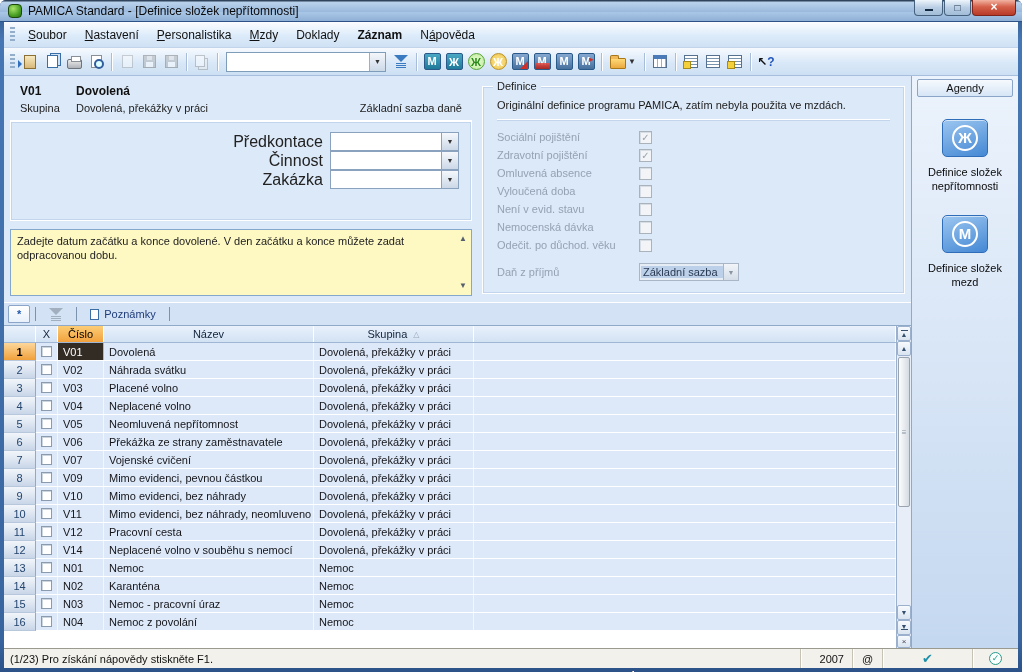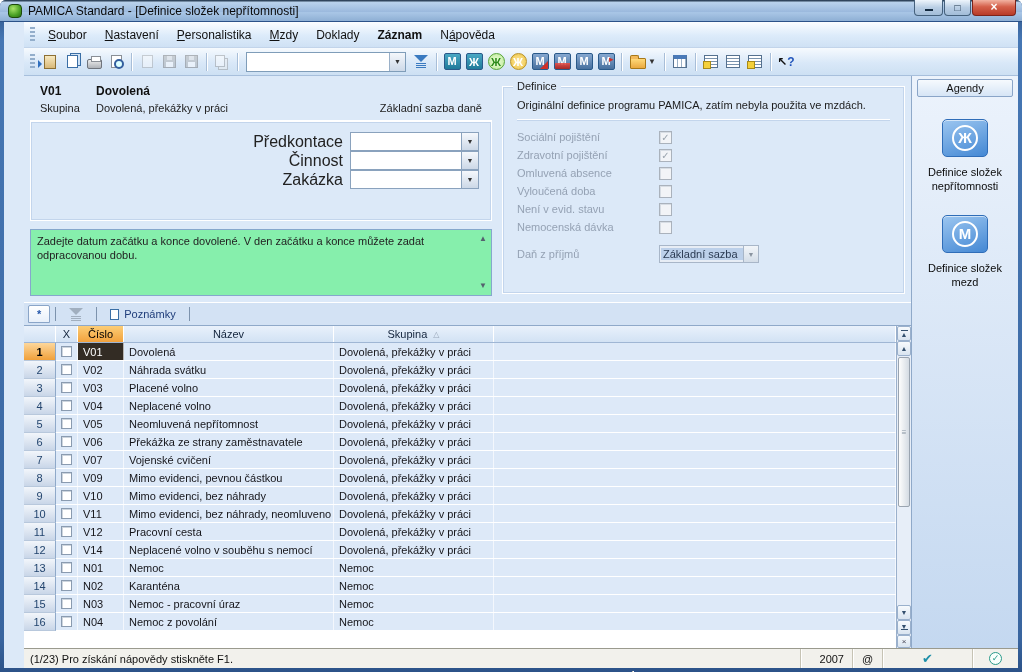--- a/index.html
+++ b/index.html
@@ -17,21 +17,21 @@
   .title-text { font-size:12px; color:#0a0a0a; line-height:20px; white-space:nowrap; }
   .win-controls { margin-left:auto; display:flex; align-items:flex-start; height:22px; padding-top:0; }
   .wc { height:16px; border:1px solid #44607c; border-top:none; border-radius:0 0 4px 4px;
     display:flex; align-items:center; justify-content:center; font-size:10px; color:#13293f;
     background:linear-gradient(180deg,#eef5fc,#b9cee4 50%,#a2bcd8); margin-left:1px; cursor:default; }
   .wc.min { width:29px; } .wc.max { width:27px; }
   .wc.close { width:44px; background:linear-gradient(180deg,#f2b3a2,#d4604a 45%,#b83b28);
     border-color:#7e241a; color:#fff; font-weight:bold; font-size:12px; }
   .min-glyph { width:8px; border-bottom:2px solid #13293f; height:8px; display:inline-block; }
   
-  .app { flex:1; margin:0 4px 4px; background:#dce9f8; display:flex; flex-direction:column; min-height:0;padding-left:20px; }
+  .app { flex:1; margin:0 4px 4px; background:#dce9f8; display:flex; flex-direction:column; min-height:0; }
   .menubar { height:26px; display:flex; align-items:center; padding:0 2px;
     background:linear-gradient(180deg,#fbfdff,#dcebfa 55%,#cfe1f4); border-bottom:1px solid #c2d4ea; }
   .grip { width:5px; height:16px; margin:0 4px;
     background:repeating-linear-gradient(180deg,#93aecb 0 2px,transparent 2px 4px); flex:none; }
   .menu-item { font-size:12px; color:#111; padding:3px 9px; white-space:nowrap; cursor:default; }
   .menu-item.bold { font-weight:bold; }
   .toolbar { height:28px; display:flex; align-items:center; padding:0 2px;
     background:linear-gradient(180deg,#f6fafe,#d9e8f8 55%,#cde0f3); border-bottom:1px solid #a7bfdc; }
   .tsep { width:1px; height:18px; background:#a8bed8; margin:0 4px; box-shadow:1px 0 0 #fff; flex:none; }
   .tb { width:22px; height:22px; display:flex; align-items:center; justify-content:center;
@@ -85,21 +85,21 @@
   .rec-code { width:56px; }
   .rec-line2 { display:flex; font-size:11px; color:#222; margin-top:4px; padding-bottom:4px; }
   .rec-grp-label { width:56px; }
   .rec-tax { margin-left:auto; }
   .combo-box { border:1px solid #fff; box-shadow:0 0 0 1px #c3d5ec inset; padding:10px 12px 10px 0; height:100px; }
   .combo-row { display:flex; align-items:center; height:19px; }
   .combo-label { flex:1; text-align:right; font-size:16px; color:#222; padding-right:7px; }
   .combo-field { width:112px; height:19px; background:#fff; border:1px solid #8aa2bd; margin-top:-1px; }
   .combo-btn { width:17px; height:19px; margin-top:-1px; background:linear-gradient(#f5f8fc,#ccd8e7); border:1px solid #8aa2bd; border-left:none;
     font-size:7px; color:#333; display:flex; align-items:center; justify-content:center; }
-  .hint-box { margin-top:8px; flex:1; border:1px solid #86a7cc; background:#86efac; padding:4px 6px; font-size:11px; color:#222; line-height:14px; position:relative; }
+  .hint-box { margin-top:8px; flex:1; border:1px solid #86a7cc; background:#fef9c3; padding:4px 6px; font-size:11px; color:#222; line-height:14px; position:relative; }
   .hint-text { padding-right:16px; }
   .hint-sb { position:absolute; right:2px; top:2px; bottom:2px; width:12px; display:flex; flex-direction:column; align-items:center; font-size:8px; color:#55606e; }
   .hint-sb .dn { margin-top:auto; }
   
   .def-group { flex:1; position:relative; border:1px solid #fff; box-shadow:0 0 0 1px #c3d5ec inset; margin:6px 0 2px 0; padding:12px 14px 8px 14px; }
   .def-title { position:absolute; top:-7px; left:10px; background:#dce9f8; padding:0 4px; font-size:11px; color:#222; }
   .def-note { font-size:11px; color:#1c1c1c; padding-bottom:8px; border-bottom:1px solid #fff; box-shadow:0 1px 0 #c3d5ec; }
   .def-checks { margin-top:8px; }
   .def-row { display:flex; align-items:center; height:18px; }
   .def-label { width:142px; font-size:11px; color:#95a2b4; }
@@ -338,20 +338,24 @@
                 <div class="def-row">
                   <span class="def-label">Vyloučená doba</span>
                   <span class="cb"></span>
                 </div>
                 <div class="def-row">
                   <span class="def-label">Není v evid. stavu</span>
                   <span class="cb"></span>
                 </div>
                 <div class="def-row">
                   <span class="def-label">Nemocenská dávka</span>
+                  <span class="cb"></span>
+                </div>
+                <div class="def-row">
+                  <span class="def-label">Odečit. po důchod. věku</span>
                   <span class="cb"></span>
                 </div>
               </div>
             <div class="def-tax">
               <span class="def-label">Daň z příjmů</span>
               <span class="tax-combo">
                 <span class="val">Základní sazba</span>
                 <span class="cbtn">▼</span>
               </span>
             </div>

